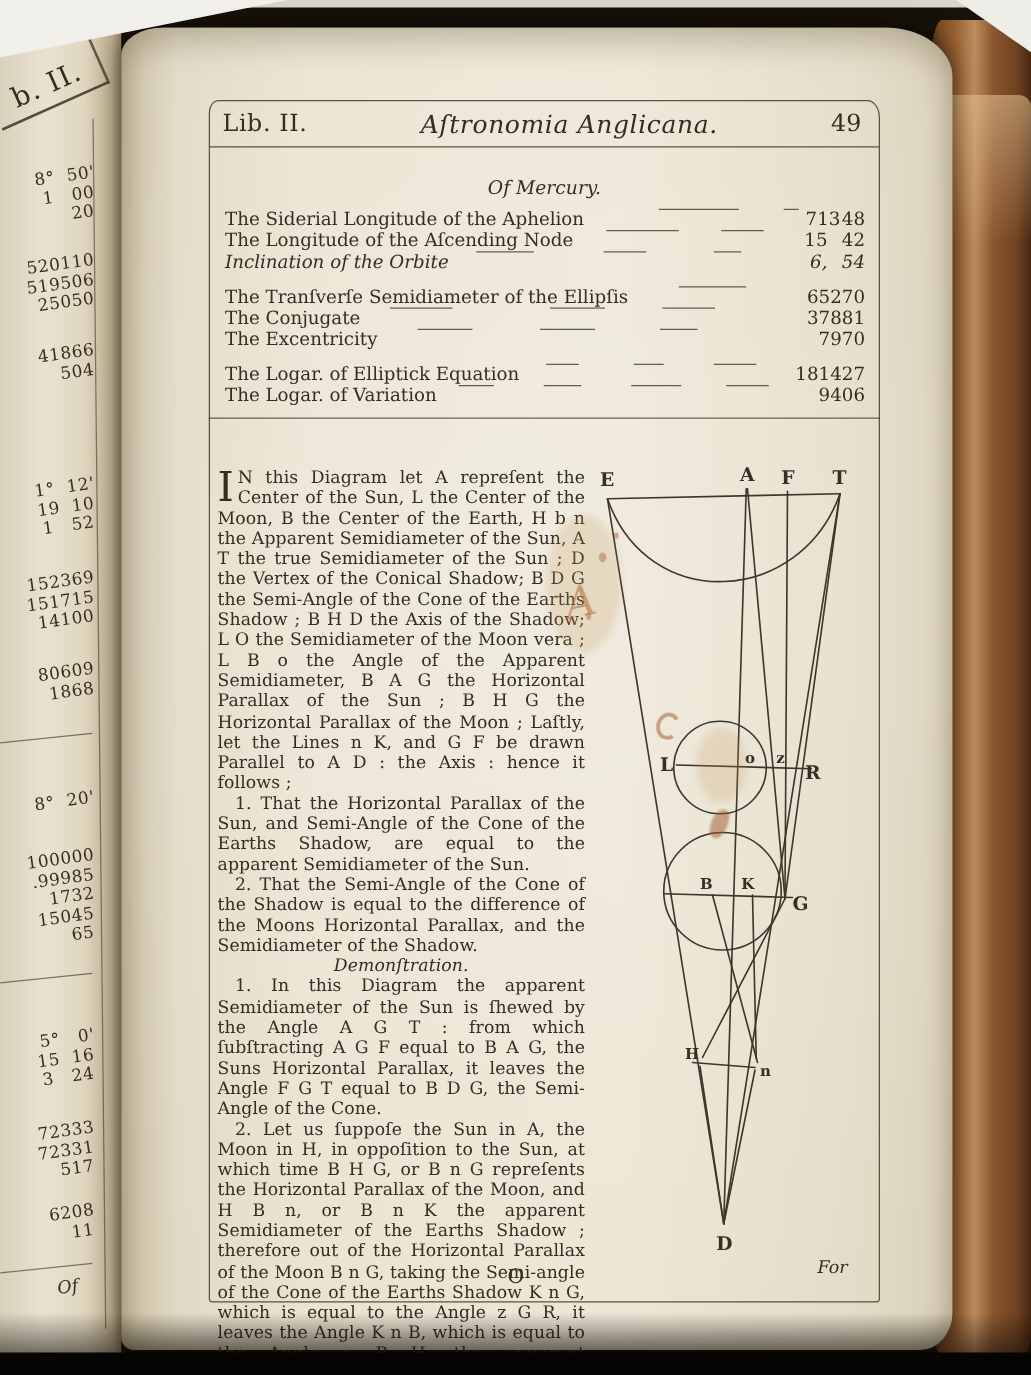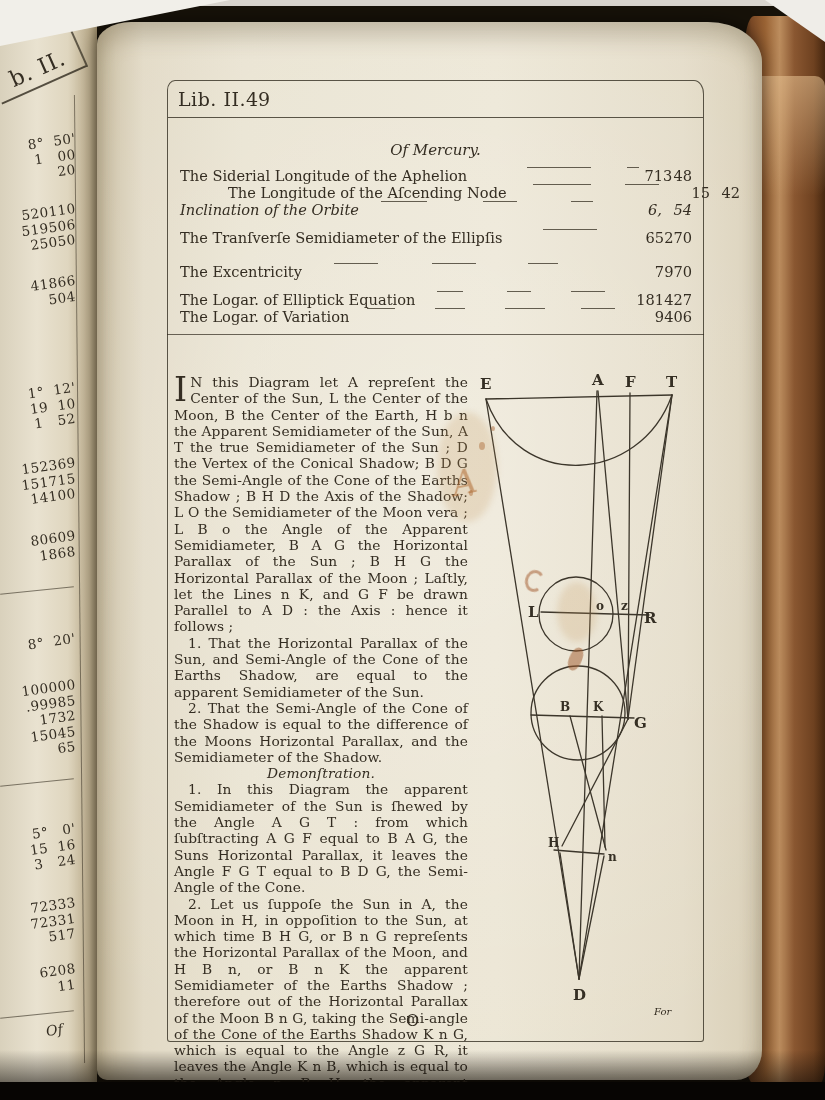--- a/index.html
+++ b/index.html
@@ -63,21 +63,21 @@
   .sec-head{position:absolute;left:0;top:260px;width:100%;text-align:center;
         font-style:italic;font-size:14.6px;letter-spacing:.2px;}
   
   .text-col{position:absolute;left:6px;top:293px;width:294px;
         font-size:13.8px;line-height:16.3px;text-align:justify;letter-spacing:.1px;}
   .text-col p{margin:0;}
   .ind{text-indent:14px;}
   .dropcap{float:left;font-size:33px;line-height:29px;margin:1px 3px 0 0;}
   .demo-head{text-align:center;font-style:italic;margin:5px 0 5px 0;}
   .sig-O{position:absolute;left:238px;top:930px;font-size:16px;}
-  .catch-for{position:absolute;left:486px;top:925px;font-style:italic;font-size:10px;}
+  .catch-for{position:absolute;left:486px;top:925px;font-style:italic;font-size:14px;}
   
   .diagram{position:absolute;left:288px;top:292px;width:250px;height:660px;}
   .diagram svg{width:100%;height:100%;}
   .dg-letter{font-family:"DejaVu Serif","Liberation Serif",serif;font-size:15px;font-weight:bold;fill:#352f24;}
   .dg-small{font-size:12px;font-weight:bold;}
   
   .stain{position:absolute;pointer-events:none;}
   .stain-A{left:355px;top:440px;font-size:34px;font-style:italic;color:rgba(172,94,38,.55);
            transform:rotate(-12deg);filter:blur(.4px);}
   .stain-dot{width:6px;height:8px;border-radius:50%;background:rgba(165,92,40,.45);filter:blur(.5px);}
@@ -157,36 +157,37 @@
     </div>
     <div class="m-rule" style="top:1014px;"></div>
     <div class="m-catch" style="top:1022px;">Of</div>
   </div>
 
   <div class="page">
     <div class="frame">
 
       <div class="header-band">
         <span class="hdr-left">Lib. II.</span>
+        <span class="hdr-center">Aſtronomia Anglicana.</span>
         <span class="hdr-right">49</span>
       </div>
 
       <div class="merc-title">Of Mercury.</div>
 
       <div class="trow" style="top:86px;">
         <span class="lbl">The Siderial Longitude of the Aphelion</span>
         <span class="dashes">
             <span class="dash" style="width:64px;margin-left:60px;"></span>
             <span class="dash" style="width:12px;margin-left:36px;"></span>
           </span>
         <span class="num n1">7</span>
         <span class="num n2">13</span>
         <span class="num n3">48</span>
       </div>
-      <div class="trow" style="top:103px;margin-left:48px;">
+      <div class="trow" style="top:103px;">
         <span class="lbl">The Longitude of the Aſcending Node</span>
         <span class="dashes">
             <span class="dash" style="width:58px;margin-left:26px;"></span>
             <span class="dash" style="width:34px;margin-left:34px;"></span>
           </span>
         <span class="num n1"></span>
         <span class="num n2">15</span>
         <span class="num n3">42</span>
       </div>
       <div class="trow" style="top:120px;font-style:italic;">
@@ -200,20 +201,29 @@
         <span class="num n2">6,</span>
         <span class="num n3">54</span>
       </div>
 
       <div class="trow" style="top:148px;">
         <span class="lbl">The Tranſverſe Semidiameter of the Ellipſis</span>
         <span class="dashes">
             <span class="dash" style="width:54px;margin-left:40px;"></span>
           </span>
         <span class="num nv">65270</span>
+      </div>
+      <div class="trow" style="top:165px;">
+        <span class="lbl">The Conjugate</span>
+        <span class="dashes">
+            <span class="dash" style="width:50px;margin-left:24px;"></span>
+            <span class="dash" style="width:44px;margin-left:78px;"></span>
+            <span class="dash" style="width:42px;margin-left:46px;"></span>
+          </span>
+        <span class="num nv">37881</span>
       </div>
       <div class="trow" style="top:182px;">
         <span class="lbl">The Excentricity</span>
         <span class="dashes">
             <span class="dash" style="width:44px;margin-left:32px;"></span>
             <span class="dash" style="width:44px;margin-left:54px;"></span>
             <span class="dash" style="width:30px;margin-left:52px;"></span>
           </span>
         <span class="num nv">7970</span>
       </div>

